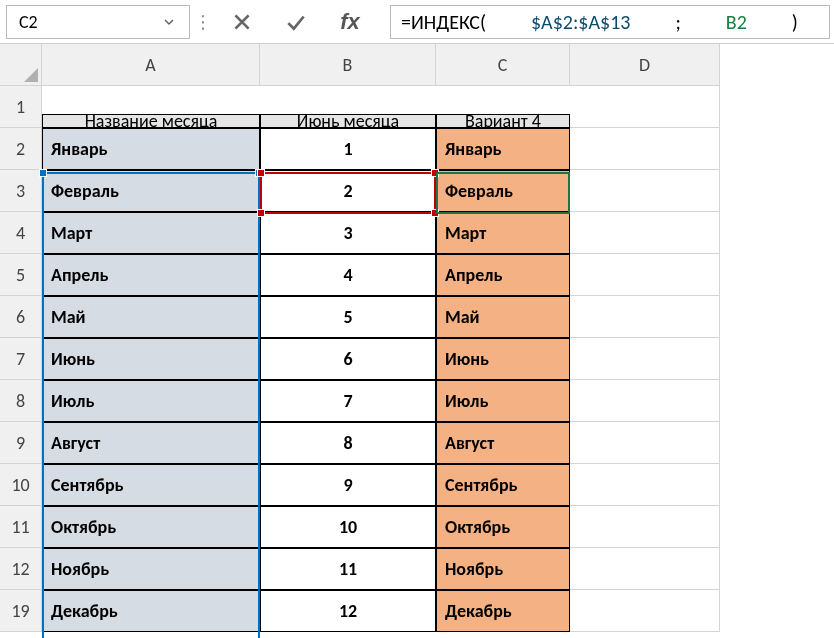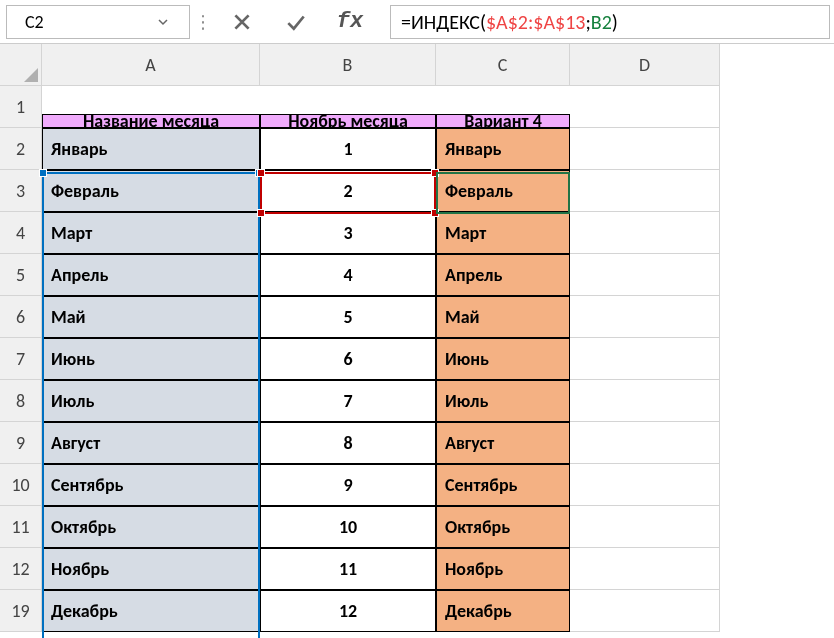--- a/index.html
+++ b/index.html
@@ -21,21 +21,21 @@
       padding: 4px 0;
     }
     .name-box {
       width: 184px;
       height: 34px;
       margin-left: 6px;
       display: flex;
       align-items: center;
       border: 1px solid #bbb;
       background: #fff;
-      padding: 0 18px;
+      padding: 0 12px;
       font-size: 18px;
       gap: 12px;
     }
     .name-box-text { flex: 1; }
     .name-box-dropdown {
       width: 16px; height: 16px;
       display: flex; align-items: center; justify-content: center;
       color: #555;
     }
     .name-box-dropdown svg { width: 10px; height: 10px; }
@@ -56,38 +56,39 @@
     }
     .fb-btn {
       width: 28px; height: 28px;
       display: flex; align-items: center; justify-content: center;
       color: #666;
     }
     .fb-btn svg { width: 22px; height: 22px; }
     .fx-btn {
       font-style: italic;
       font-weight: bold;
-      font-family: Liberation Mono, monospace;
+      font-family: Liberation Sans, sans-serif;
       font-size: 22px;
       color: #555;
     }
     .formula-input {
       flex: 1;
       height: 34px;
       margin-left: 18px;
       margin-right: 4px;
       border: 1px solid #bbb;
       display: flex;
       align-items: center;
       padding: 0 10px;
       font-size: 20px;
       white-space: nowrap;
       overflow: hidden;
-    }
-    .ref-a { color: #ef4444; }
+      gap: 45px;
+    }
+    .ref-a { color: #0c4a6e; }
     .ref-b { color: #15803d; }
     .sheet {
       display: grid;
       grid-template-columns: 42px 218px 176px 134px 150px;
       grid-auto-rows: 42px;
     }
     .sheet > div {
       border-right: 1px solid #d4d4d4;
       border-bottom: 1px solid #d4d4d4;
       display: flex;
@@ -108,21 +109,21 @@
     .corner {
       background: #f0f0f0;
       position: relative;
     }
     .corner svg { position: absolute; right: 3px; bottom: 3px; width: 14px; height: 14px; }
     .cell { padding: 0 8px; background: #fff; font-weight: bold; }
     .center { justify-content: center; }
     .col-a-data { background: #d6dce4; border: 1px solid #000 !important; }
     .col-b-data { border: 1px solid #000 !important; }
     .col-c-data { background: #f4b183; border: 1px solid #000 !important; }
-    .hdr-cell { background: #f0abfc; border: 1px solid #000 !important; font-weight: bold; justify-content: center; margin-top: 28px;}
+    .hdr-cell { background: #e5e5e5; border: 1px solid #000 !important; font-weight: normal; justify-content: center; margin-top: 28px;}
     
     
     .range-a-outline {
       position: absolute;
       left: 42px; top: 128px;
       width: 218px;
       height: 504px;
       border: 2px solid #0070c0;
       pointer-events: none;
     }
@@ -199,21 +200,21 @@
           <path d="M14 0 L14 14 L0 14 Z" fill="#b0b0b0"></path>
         </svg>
   </div>
   <div class="col-header">A</div>
   <div class="col-header">B</div>
   <div class="col-header">C</div>
   <div class="col-header">D</div>
 
   <div class="row-header">1</div>
   <div class="cell hdr-cell">Название месяца</div>
-  <div class="cell hdr-cell">Ноябрь месяца</div>
+  <div class="cell hdr-cell">Июнь месяца</div>
   <div class="cell hdr-cell">Вариант 4</div>
   <div class="cell"></div>
 
   <div class="row-header">2</div>
   <div class="cell col-a-data">Январь</div>
   <div class="cell col-b-data center">1</div>
   <div class="cell col-c-data">Январь</div>
   <div class="cell"></div>
 
   <div class="row-header">3</div>

